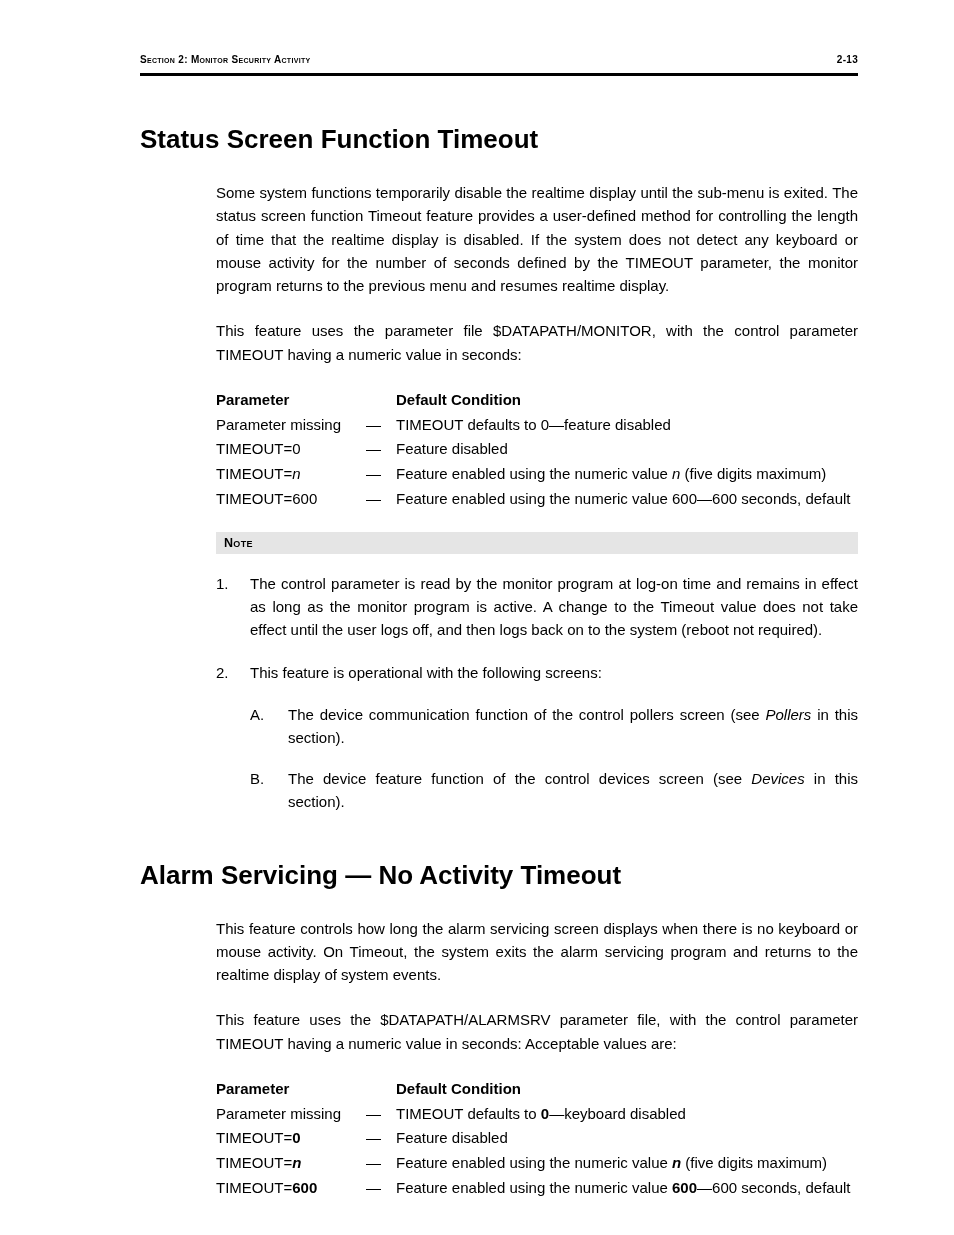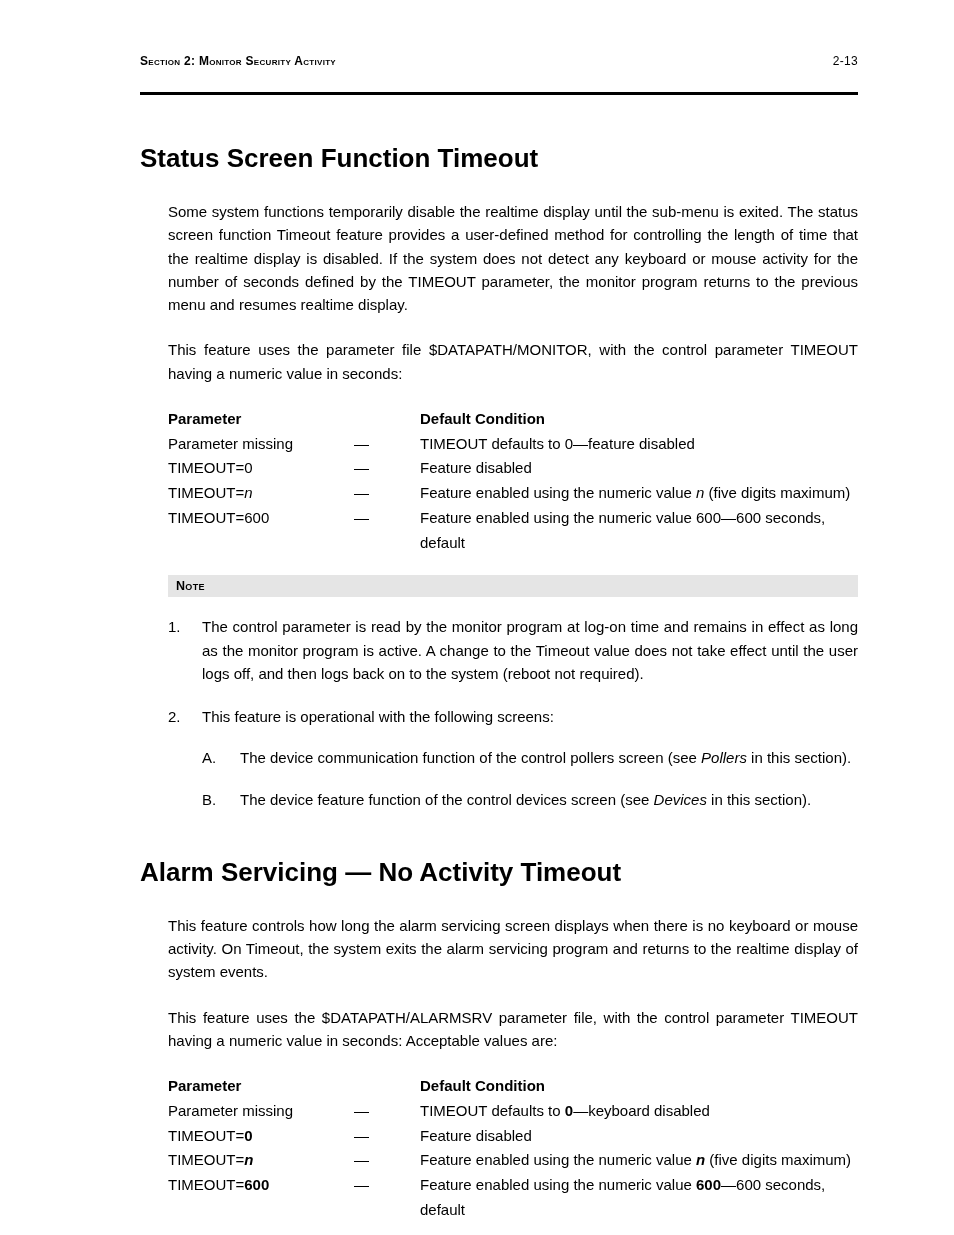--- a/index.html
+++ b/index.html
@@ -12,52 +12,51 @@
   .page {
     width: 954px;
     min-height: 1235px;
     padding: 54px 96px 40px 140px;
     box-sizing: border-box;
     position: relative;
   }
   .header-row {
     display: flex;
     justify-content: space-between;
-    font-size: 12px;
+    font-size: 10px;
     letter-spacing: 0.3px;
-    padding-bottom: 24px;
+    padding-bottom: 8px;
     border-bottom: 3px solid #000;
     margin-bottom: 48px;
   }
   .header-left { font-variant: small-caps; }
   .header-left b, .header-right b { font-weight: bold; }
-  .header-right { font-weight: normal; }
+  .header-right { font-weight: bold; }
   .smallcaps { font-variant: small-caps; }
   h2 {
     font-size: 26px;
     font-weight: bold;
     margin: 0 0 26px 0;
   }
   .body-block {
-    margin-left: 28px;
+    margin-left: 76px;
   }
   p {
     font-size: 15px;
     line-height: 1.55;
     text-align: justify;
     margin: 0 0 22px 0;
   }
   .param-table {
     font-size: 15px;
     line-height: 1.65;
     margin-bottom: 20px;
   }
   .param-row {
     display: flex;
-    gap: 36px;
   }
   .col-param { width: 150px; flex: 0 0 150px; }
   .col-dash  { width: 30px;  flex: 0 0 30px; text-align: left; }
   .col-cond  { flex: 1; }
   .param-head { font-weight: bold; }
   .note-bar {
     background: #e5e5e5;
     font-size: 12.5px;
     padding: 4px 8px;
     margin: 6px 0 18px 0;

